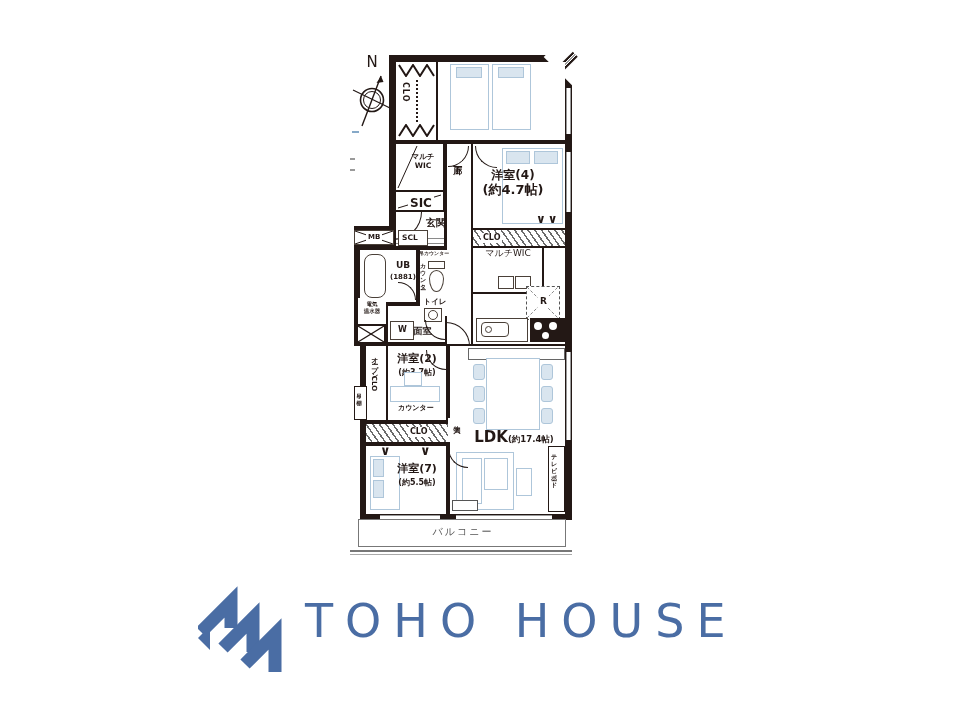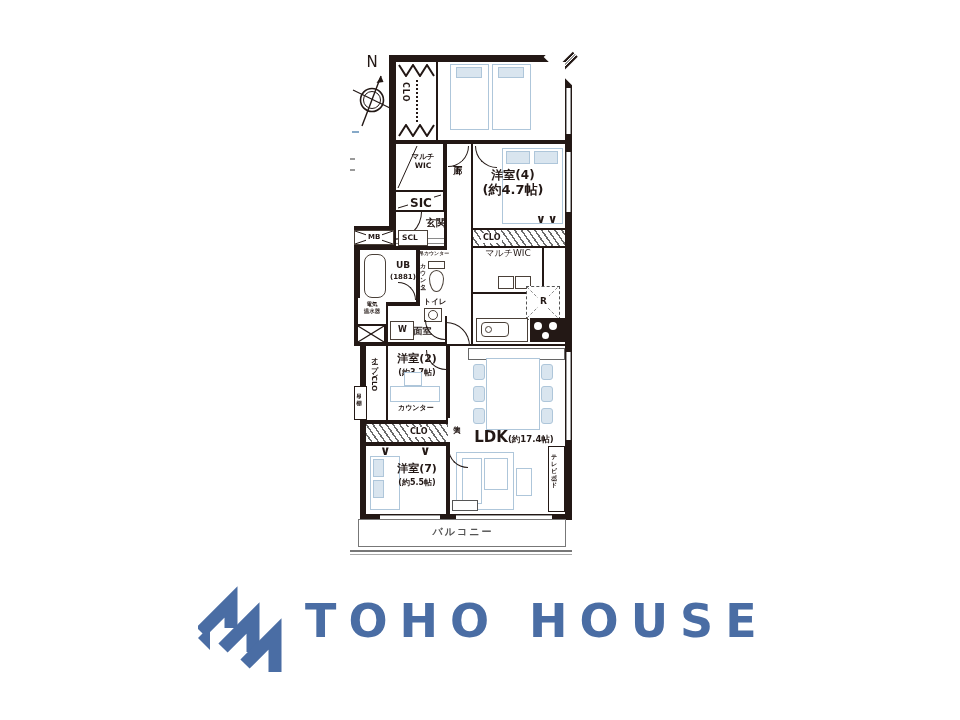--- a/index.html
+++ b/index.html
@@ -13,21 +13,21 @@
   .furn{position:absolute;box-sizing:border-box;border:1.5px solid #aec6da;background:#fff}
   .ffill{background:#d9e5ef}
   .fix{position:absolute;box-sizing:border-box;border:1.5px solid #4a4038;background:#fff}
   .hatch{background:repeating-linear-gradient(55deg,#fff 0 4px,#6b6b6b 4px 5.5px)}
   .chip{background:#fff;padding:0 2px}
   .winv{background:linear-gradient(to right,#9a9a9a 0 1px,#fff 1px 4px,#9a9a9a 4px 5px)}
   .winh{background:linear-gradient(to bottom,#9a9a9a 0 1px,#fff 1px 4px,#9a9a9a 4px 5px)}
   .dash{position:absolute;box-sizing:border-box;border:1.5px dashed #555;background:#fff}
   .arc{position:absolute;box-sizing:border-box}
   svg{display:block}
-  .logo-text{font-weight:bold;letter-spacing:12px;font-size:46px;color:#4a6da4}
+  .logo-text{font-weight:normal;letter-spacing:12px;font-size:46px;color:#4a6da4}
 </style>
 </head>
 <body>
 
 <div class="abs" style="left:0;top:0;width:960px;height:720px">
 
   <div class="abs lbl" style="left:362px;top:53px;width:20px;font-size:15px;font-weight:normal">N</div>
   <svg class="abs" style="left:350px;top:70px" width="46" height="58" viewBox="0 0 46 58">
     <circle cx="22" cy="30" r="11.5" fill="none" stroke="#231815" stroke-width="1.6"></circle>
     <circle cx="22" cy="30" r="8.5" fill="none" stroke="#231815" stroke-width="1"></circle>
@@ -211,21 +211,21 @@
   <div class="abs lbl" style="left:420px;top:443px;font-size:13px">∨</div>
   <div class="furn" style="left:370px;top:456px;width:30px;height:54px"></div>
   <div class="furn ffill" style="left:373px;top:459px;width:11px;height:18px"></div>
   <div class="furn ffill" style="left:373px;top:480px;width:11px;height:18px"></div>
   <div class="abs lbl" style="left:388px;top:462px;width:58px;font-size:11px">
     <span>洋室(7)</span><br>
     <span style="font-size:8px;font-weight:600">(約5.5帖)</span>
   </div>
 
   <div class="abs" style="left:358px;top:519px;width:208px;height:28px;border:1px solid #777;background:#fff"></div>
-  <div class="abs lbl" style="left:408px;top:526px;width:110px;font-size:10px;color:#555;font-weight:700;letter-spacing:2px">バルコニー</div>
+  <div class="abs lbl" style="left:408px;top:526px;width:110px;font-size:10px;color:#555;font-weight:400;letter-spacing:2px">バルコニー</div>
   <div class="abs" style="left:350px;top:550px;width:222px;height:2px;background:#777"></div>
   <div class="abs" style="left:350px;top:554px;width:222px;height:1px;background:#aaa"></div>
 
 </div>
 
 <div class="abs" style="left:180px;top:572px;width:600px;height:110px">
   <svg class="abs" style="left:18px;top:8px" width="90" height="92" viewBox="0 0 90 92">
     <g fill="none" stroke="#4a6da4" stroke-width="13">
       <path d="M3 52 L33 22 L33 48"></path>
       <path d="M25 68 L55 38 L55 72"></path>

